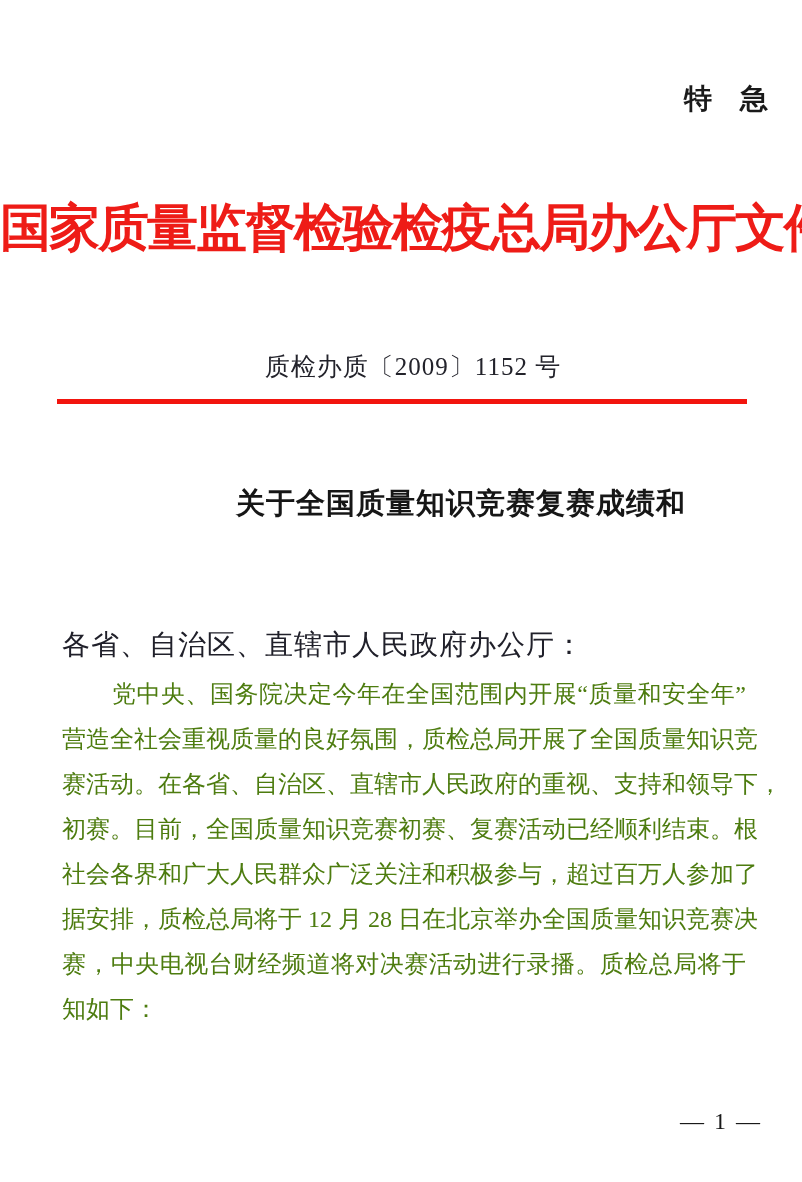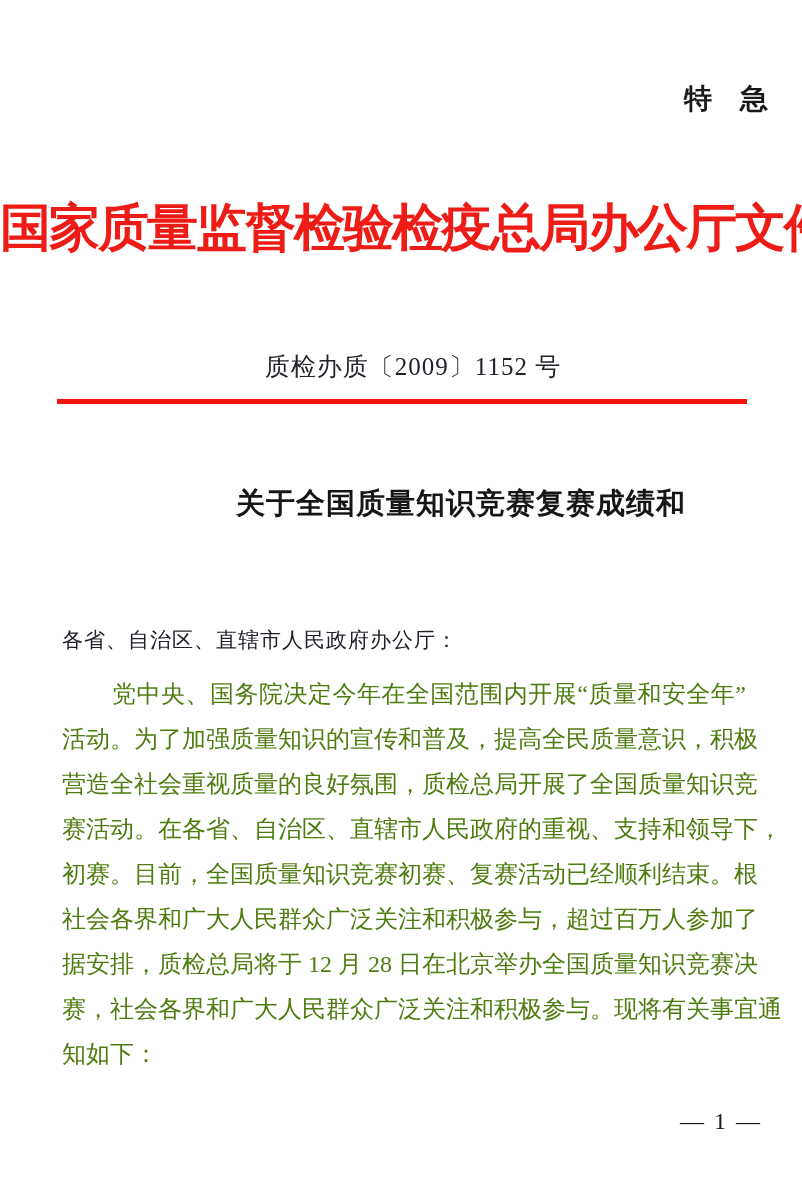--- a/index.html
+++ b/index.html
@@ -68,21 +68,21 @@
     color: #161616;
     line-height: 50px;
     letter-spacing: 1px;
     margin-left: 48px;
   }
   .addressee {
     position: absolute;
     top: 626px;
     left: 62px;
     width: 690px;
-    font-size: 21px;
+    font-size: 28px;
     color: #20202a;
     letter-spacing: 1px;
   }
   .body-block {
     position: absolute;
     top: 672px;
     left: 62px;
     width: 684px;
     font-size: 24px;
     color: #4d7c0f;
@@ -124,25 +124,24 @@
   <div class="red-line"></div>
 
   <div class="doc-title">
     <div>关于全国质量知识竞赛复赛成绩和</div>
   </div>
 
   <div class="addressee">各省、自治区、直辖市人民政府办公厅：</div>
 
   <div class="body-block">
     <div class="body-line first">党中央、国务院决定今年在全国范围内开展“质量和安全年”</div>
-    <div class="body-line">活动。为了加强质量知识的宣传和普及，提高全民质量意识，积极</div>
     <div class="body-line">营造全社会重视质量的良好氛围，质检总局开展了全国质量知识竞</div>
     <div class="body-line">赛活动。在各省、自治区、直辖市人民政府的重视、支持和领导下，</div>
     <div class="body-line">初赛。目前，全国质量知识竞赛初赛、复赛活动已经顺利结束。根</div>
     <div class="body-line">社会各界和广大人民群众广泛关注和积极参与，超过百万人参加了</div>
     <div class="body-line">据安排，质检总局将于 12 月 28 日在北京举办全国质量知识竞赛决</div>
-    <div class="body-line">赛，社会各界和广大人民群众广泛关注和积极参与。现将有关事宜通</div>
+    <div class="body-line">赛，中央电视台财经频道将对决赛活动进行录播。质检总局将于</div>
     <div class="body-line last">知如下：</div>
   </div>
 
   <div class="page-number">— 1 —</div>
 
 </div>
 
 </body></html>

